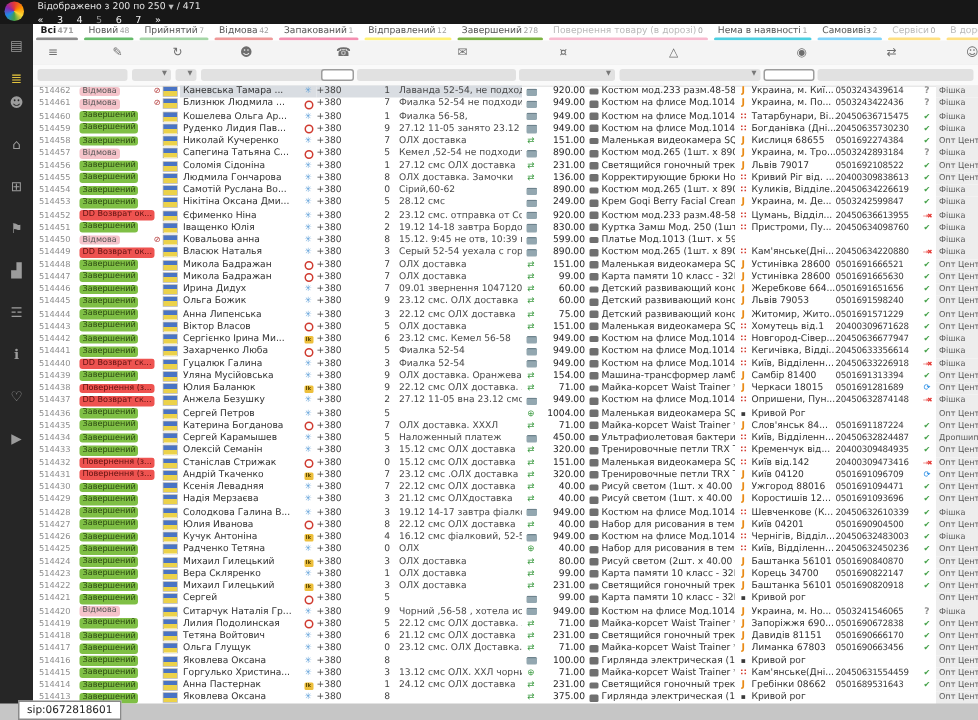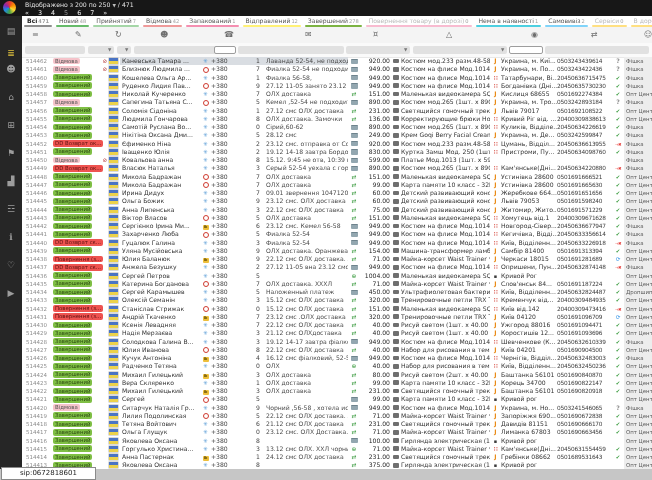--- a/index.html
+++ b/index.html
@@ -66,22 +66,22 @@
   .lc{color:#333}
   .tk{color:#3d3d3d;font-size:5.8px;letter-spacing:-0.2px}
   .tic{text-align:center}
   .ti-q{color:#909090;font-weight:bold}
   .ti-k{color:#43a047;font-size:5.4px}
   .ti-x{color:#e53935;font-size:4.4px;letter-spacing:-0.8px}
   .ti-r{color:#1e88e5;font-size:5.6px}
   .src{background:#ededed;color:#5a5a5a;font-size:5.4px;padding-left:2px}
   .selrow .nm,.selrow .ph,.selrow .dg,.selrow .cm,.selrow .mpc{background:#d9dde2}
   .statusbar{position:absolute;left:0;bottom:0;width:652px;height:11px;background:#c6c6c6;z-index:8}
-  .sip{position:absolute;left:1px;bottom:0;height:11px;line-height:11px;background:#fff;border:1px solid #8a8a8a;
-       padding:0 18px;font-size:7px;color:#222;z-index:9;white-space:nowrap}
+  .sip{position:absolute;left:12px;bottom:0;height:11px;line-height:11px;background:#fff;border:1px solid #8a8a8a;
+       padding:0 5px;font-size:7px;color:#222;z-index:9;white-space:nowrap}
 </style>
 </head>
 <body>
 
 <div class="topbar">
   <div class="logo"></div>
   <div class="showing">
     <span>Відображено з 200 по 250</span><span class="dd">▼</span><span>/ 471</span>
   </div>
   <div class="pager">

